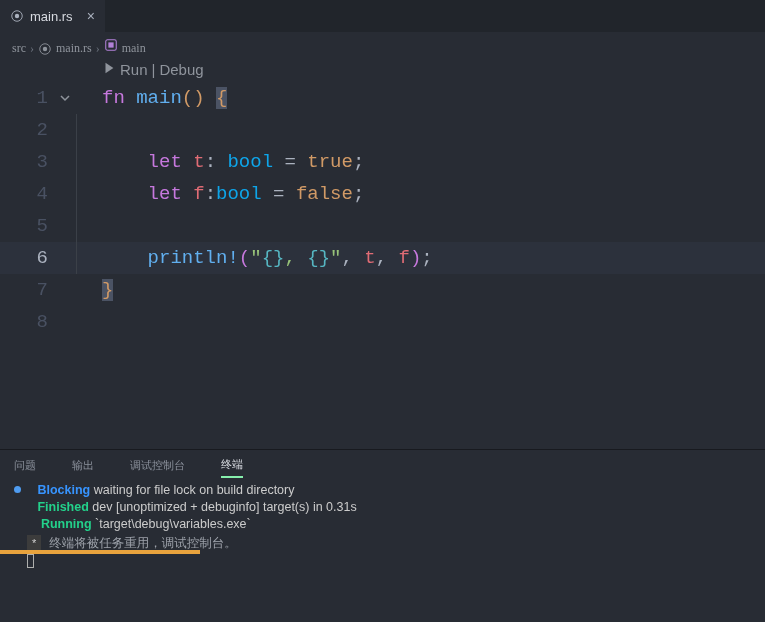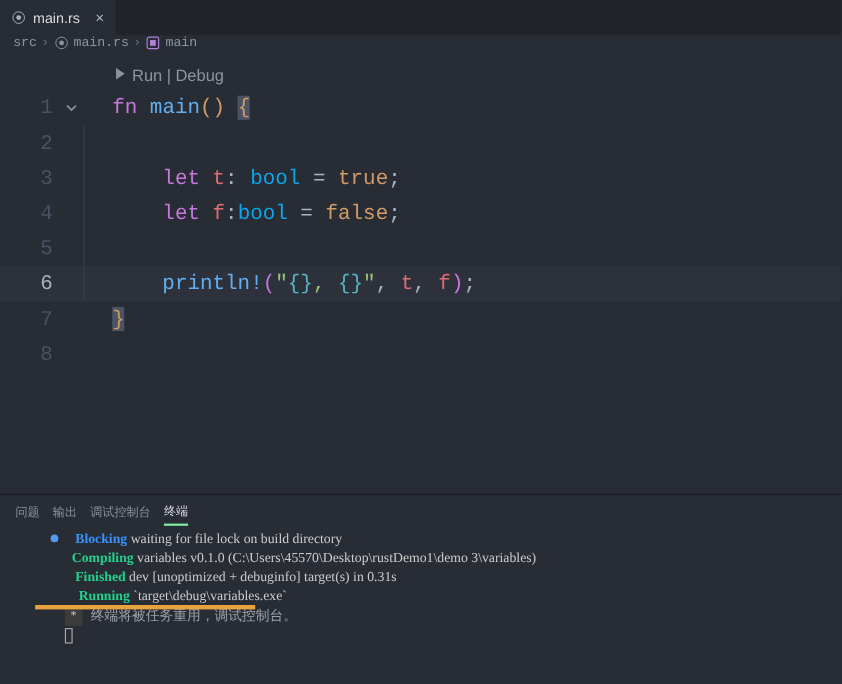--- a/index.html
+++ b/index.html
@@ -26,27 +26,27 @@
     gap: 6px;
     font-family: -apple-system, 'Segoe UI', sans-serif;
   }
   .tab .close {
     margin-left: 8px;
     color: #abb2bf;
     font-size: 14px;
   }
   .breadcrumbs {
     display: flex;
-    align-items: flex-start;
+    align-items: flex-end;
     height: 24px;
     padding: 0 12px;
     font-size: 12px;
     color: #8f949c;
     gap: 4px;
-    font-family: Liberation Mono, monospace;
+    font-family: Liberation Serif, serif;
   }
   .breadcrumbs .sep { color: #6b727d; }
   .rust-icon {
     display: inline-flex;
     width: 14px; height: 14px;
     align-items:center; justify-content:center;
   }
   .rust-icon svg { width:14px; height:14px; }
   .symbol-icon svg { width:14px; height:14px; }
   .codelens {
@@ -113,38 +113,37 @@
     top: 449px;
     left: 0; right: 0; bottom: 0;
     border-top: 1px solid #181a1f;
     background: #282c34;
   }
   .panel-tabs {
     display: flex;
     align-items: center;
     height: 30px;
     padding: 0 14px;
-    gap: 12px;
+    gap: 36px;
     font-size: 11px;
     color: #8b919c;
     font-family: -apple-system, 'Segoe UI', sans-serif;
   }
   .panel-tabs .ptab { padding: 4px 0; }
   .panel-tabs .ptab.active {
     color: #d7dae0;
     border-bottom: 2px solid #86efac;
   }
   .term {
     padding: 2px 14px 0 27px;
     font-size: 12.5px;
     line-height: 17px;
-    font-family: Liberation Serif, serif;
+    font-family: Liberation Sans, sans-serif;
     color: #cccccc;
     position: relative;
-    margin-left: 32px;
   }
   .dot {
     position:absolute;
     left: 14px; top: 6px;
     width:7px; height:7px;
     border-radius:50%;
     background:#4f9cf0;
   }
   .tkw-blue { color: #3794ff; font-weight: bold; }
   .tkw-green { color: #23d18b; font-weight: bold; }
@@ -282,21 +281,20 @@
 <div class="panel">
   <div class="panel-tabs">
     <span class="ptab">问题</span>
     <span class="ptab">输出</span>
     <span class="ptab">调试控制台</span>
     <span class="ptab active">终端</span>
   </div>
   <div class="term">
     <div class="dot"></div>
     <div class="tline">   <span class="tkw-blue">Blocking</span><span> waiting for file lock on build directory</span></div>
-    <div class="tline">  <span class="tkw-green">Compiling</span><span> variables v0.1.0 (C:\Users\45570\Desktop\rustDemo1\demo 3\variables)</span></div>
     <div class="tline">   <span class="tkw-green">Finished</span><span> dev [unoptimized + debuginfo] target(s) in 0.31s</span></div>
     <div class="tline">    <span class="tkw-green">Running</span><span> `target\debug\variables.exe`</span></div>
     <div class="highlight-bar"></div>
     <div class="reuse-row">
       <span class="reuse-badge">*</span>
       <span>终端将被任务重用，调试控制台。</span>
     </div>
     <div><span class="cursor"></span></div>
   </div>
 </div>

